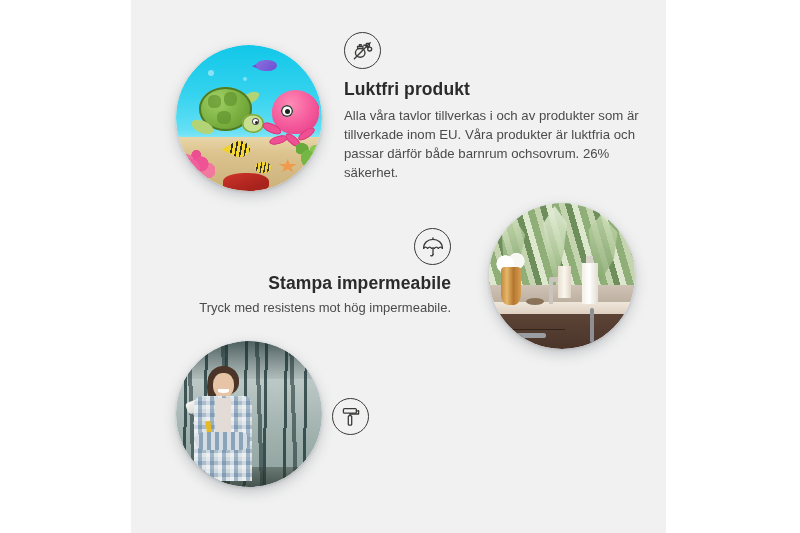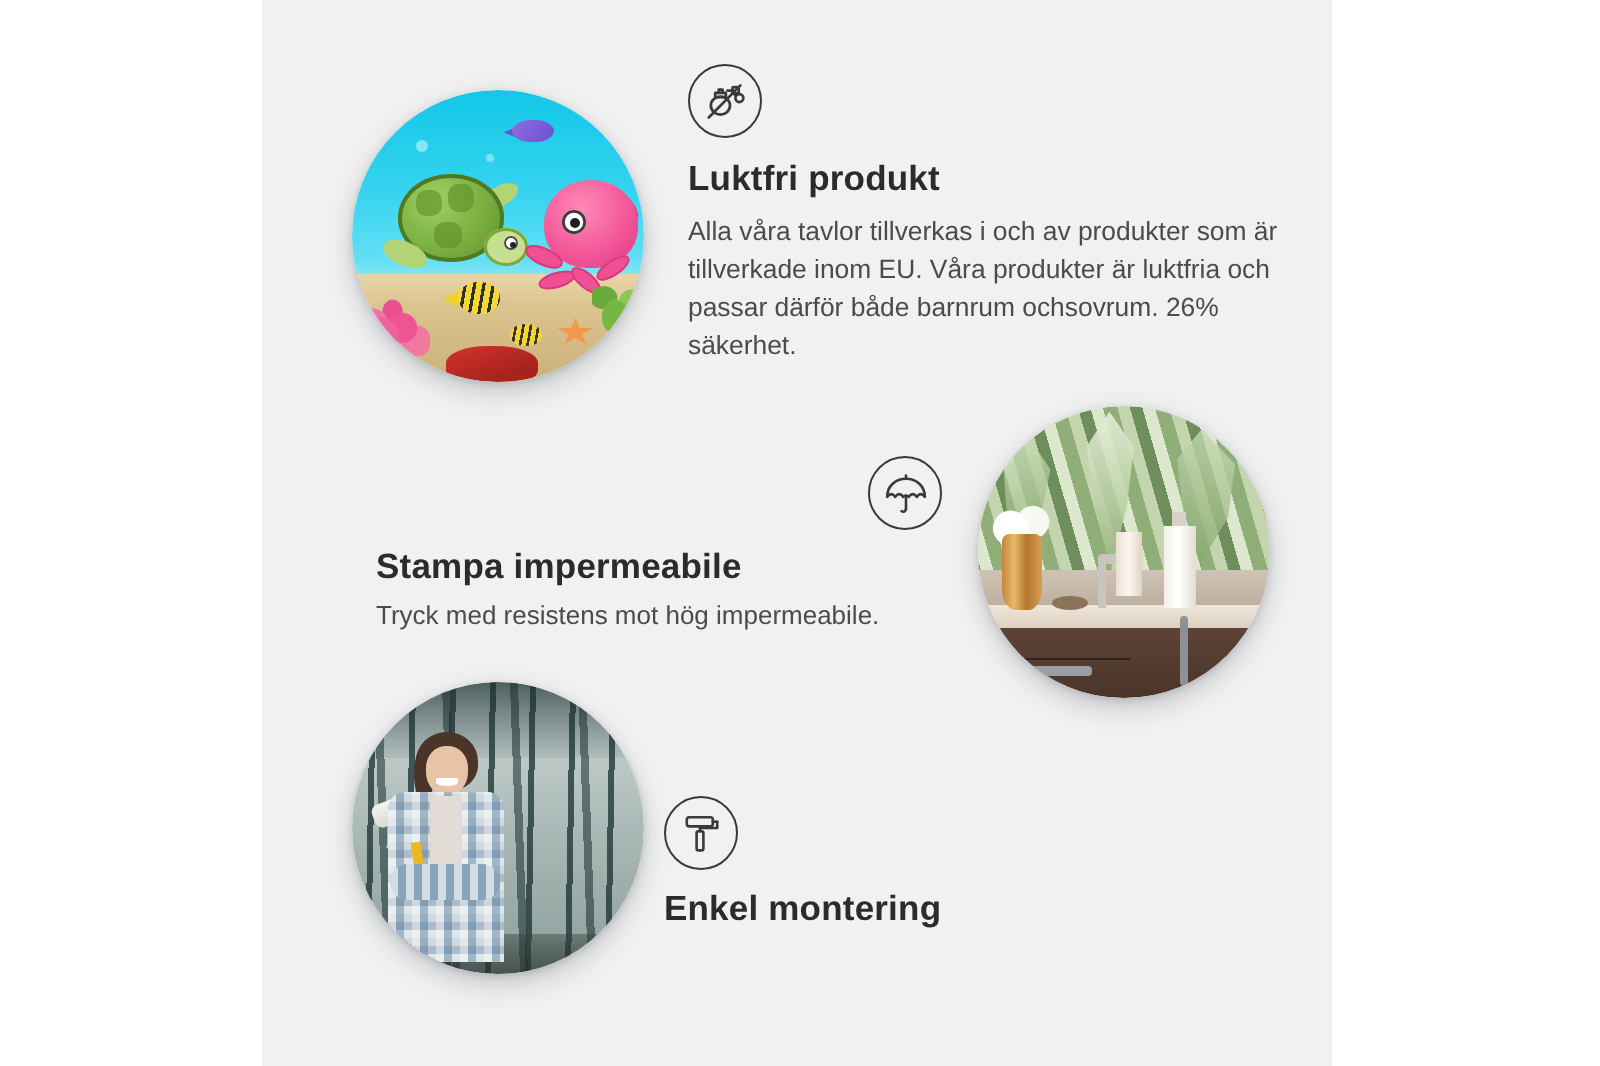--- a/index.html
+++ b/index.html
@@ -363,21 +363,21 @@
     line-height: 19px;
     color: #4b4b4b;
   }
 
   
   #feat-odor { left: 332px; top: 32px; width: 296px; margin-left: 12px; }
   #feat-odor .icon-circle { margin-bottom: 10px; }
   #feat-odor .f-title { margin-bottom: 6px; }
 
   
-  #feat-water { left: 188px; top: 228px; width: 283px; text-align: left; }
+  #feat-water { left: 168px; top: 228px; width: 283px; text-align: right; }
   #feat-water .icon-circle { margin-left: auto; margin-bottom: 8px; }
   #feat-water .f-title { margin-bottom: 4px; }
   #feat-water .f-body { font-size: 13px; }
 
   
   #feat-mount { left: 332px; top: 398px; width: 250px; }
   #feat-mount .icon-circle { margin-bottom: 9px; }
   #feat-mount .f-title { margin-bottom: 4px; }
 </style>
 </head>
@@ -495,16 +495,15 @@
   <div class="feature" id="feat-mount">
     <div class="icon-circle">
       <svg width="24" height="24" viewBox="0 0 24 24" fill="none" stroke="#3a3a38" stroke-width="1.3" stroke-linecap="round" stroke-linejoin="round">
         <rect x="4.4" y="3.6" width="13.0" height="4.6" rx="1.2"></rect>
         <path d="M17.4 5.9 h2.2"></path>
         <path d="M19.6 5.9 v3.1 h-8.6"></path>
         <path d="M11.0 9.0 v1.6"></path>
         <rect x="9.3" y="10.6" width="3.4" height="9.6" rx="1.0"></rect>
       </svg>
     </div>
-    <div class="f-title">Enkel montering</div>
   </div>
 
 </div>
 
 </body></html>

